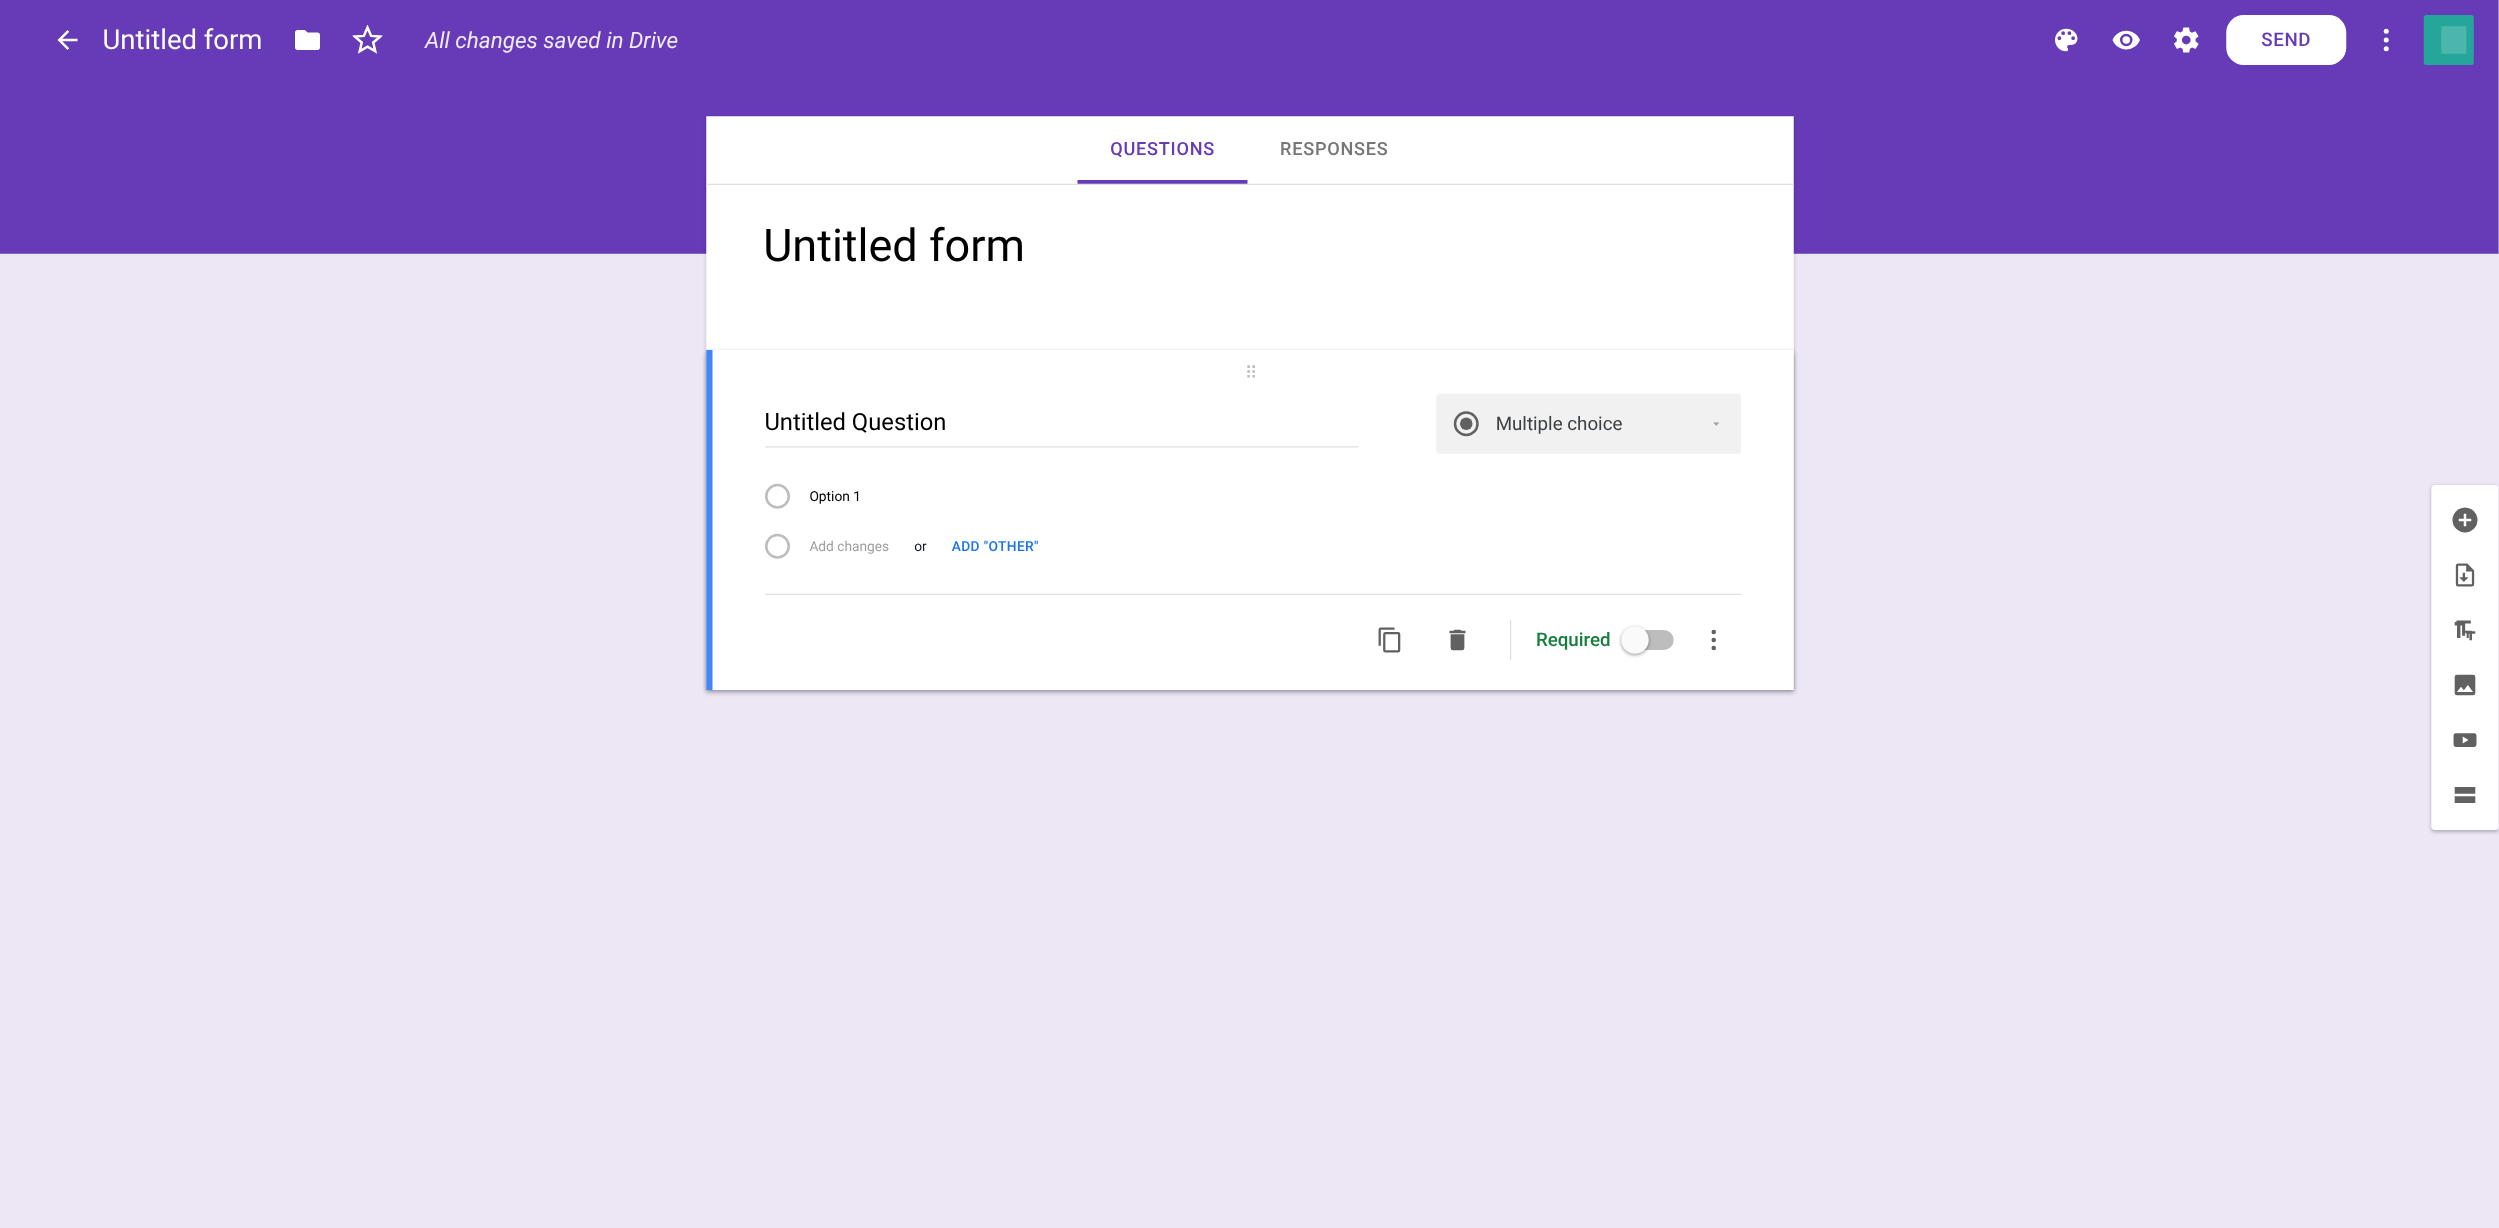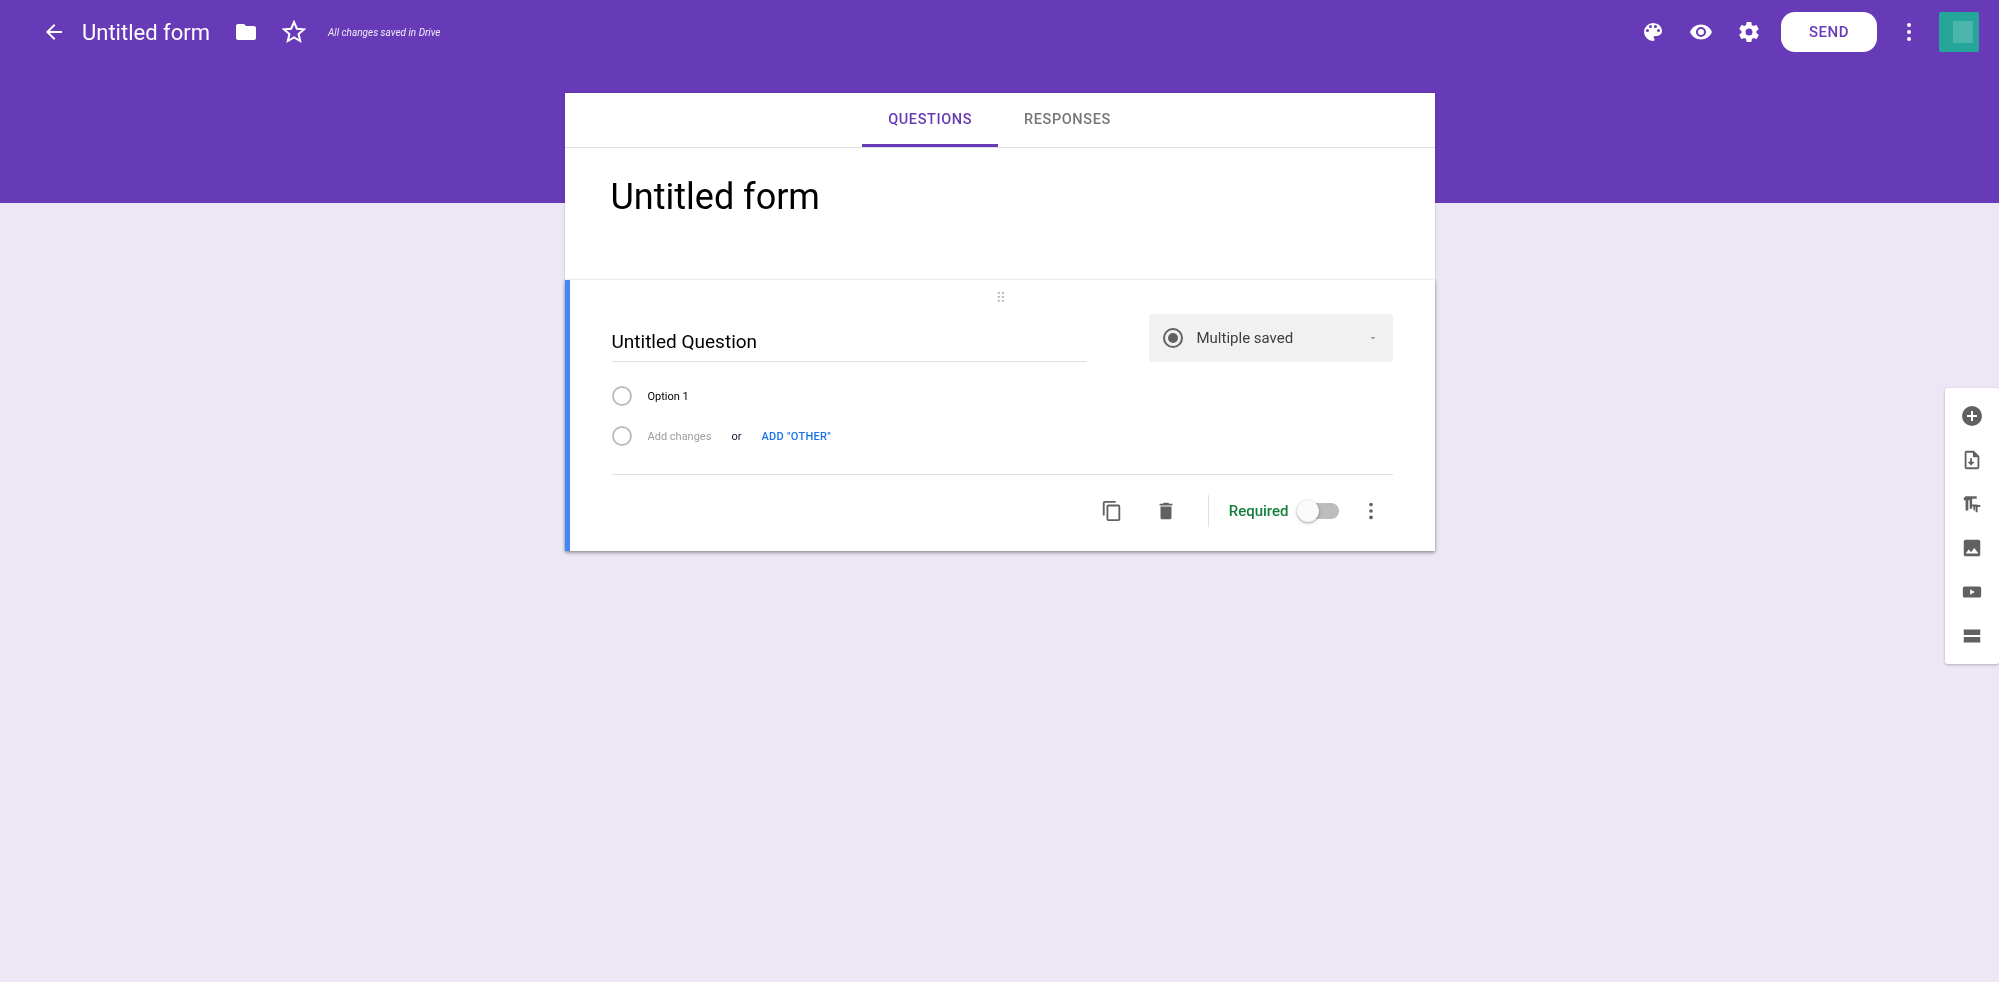--- a/index.html
+++ b/index.html
@@ -20,21 +20,21 @@
     background:var(--purple);
     height:203px;
     position:relative;
   }
   .topbar{
     display:flex;align-items:center;height:64px;padding:0 20px 0 30px;color:#fff;
   }
   .icon-btn{display:flex;align-items:center;justify-content:center;width:48px;height:48px;border-radius:50%;cursor:pointer;}
   .topbar svg{fill:#fff;}
   .title{font-size:22px;font-weight:400;margin:0 12px 0 4px;white-space:nowrap;}
-  .save-msg{font-size:10px;font-style:italic;opacity:.9;margin-left:10px;}
+  .save-msg{font-size:18px;font-style:italic;opacity:.9;margin-left:22px;}
   .spacer{flex:1;}
   .send-btn{
     background:#fff;color:var(--purple);font-weight:500;font-size:15px;letter-spacing:.5px;
     border:none;border-radius:14px;height:40px;padding:0 28px;margin:0 8px;cursor:pointer;
   }
   .avatar{width:40px;height:40px;border-radius:2px;background:#26a69a;margin-left:6px;position:relative;}
   .avatar::after{content:"";position:absolute;inset:9px 6px 9px 14px;background:#4db6ac;}
 
   
   .paper{
@@ -53,21 +53,21 @@
   .form-title{font-size:36px;font-weight:400;color:#000;margin:0 0 28px;}
   .form-desc{color:#9aa0a6;font-size:15px;}
 
   
   .qcard{
     background:#fff;border-left:5px solid #4285f4;
     box-shadow:0 2px 4px rgba(0,0,0,.24),0 0 2px rgba(0,0,0,.12);
     padding:8px 42px 0;position:relative;margin-top:0;
   }
   .drag{display:flex;justify-content:center;padding:2px 0 2px;color:#bdbdbd;font-size:14px;letter-spacing:2px;cursor:move;}
-  .qrow{display:flex;gap:62px;align-items:flex-end;padding:6px 0 14px;}
+  .qrow{display:flex;gap:62px;align-items:center;padding:6px 0 14px;}
   .qinput{flex:1;border:none;border-bottom:1px solid var(--border);font-size:19px;padding:6px 0 8px;outline:none;color:#000;}
   .typesel{
     width:244px;height:48px;background:#f1f1f1;border-radius:3px;
     display:flex;align-items:center;gap:14px;padding:0 14px;cursor:pointer;color:#3c4043;font-size:15px;
   }
   .typesel .dd{margin-left:auto;}
   .radio-ic{width:20px;height:20px;border:2.4px solid #616161;border-radius:50%;display:flex;align-items:center;justify-content:center;}
   .radio-ic::after{content:"";width:10px;height:10px;background:#616161;border-radius:50%;}
 
   .opt{display:flex;align-items:center;gap:16px;padding:10px 0;font-size:11px;}
@@ -157,21 +157,21 @@
     <div class="title-card">
       <div class="form-title">Untitled form</div>
     </div>
 
     <div class="qcard">
       <div class="drag">⠿</div>
       <div class="qrow">
         <input class="qinput" value="Untitled Question" style="">
         <div class="typesel">
           <span class="radio-ic"></span>
-          <span>Multiple saved</span>
+          <span>Multiple choice</span>
           <svg class="dd" width="12" height="12" viewBox="0 0 24 24">
               <path fill="#9e9e9e" d="M7 10l5 5 5-5z"></path>
             </svg>
         </div>
       </div>
 
       <div class="opt">
         <span class="circle"></span>
         <span>Option 1</span>
       </div>

